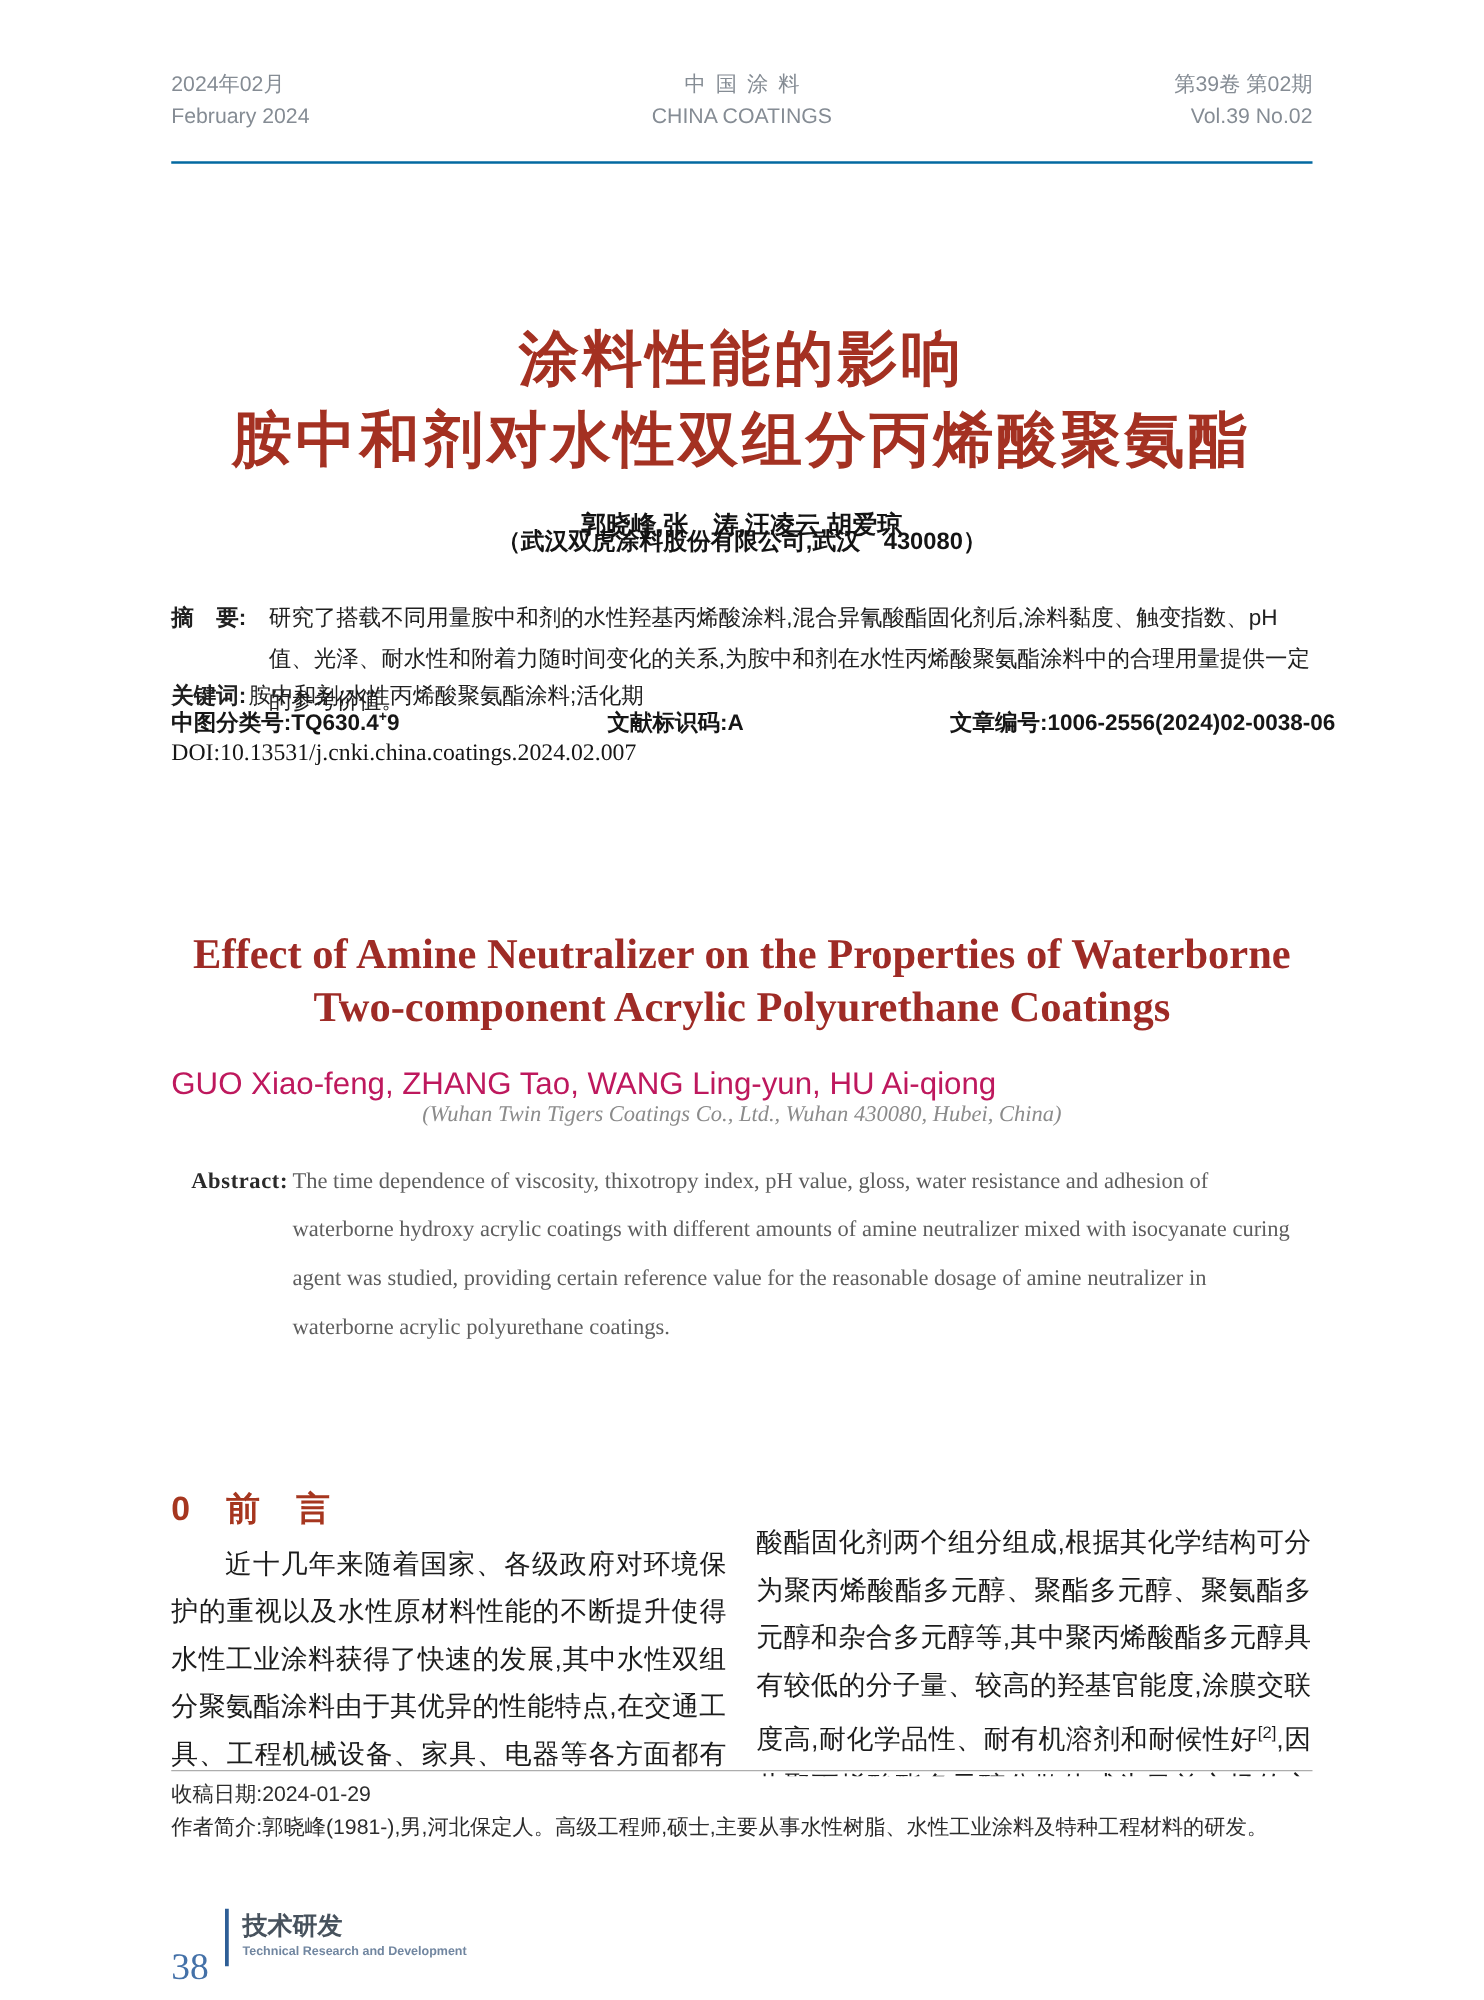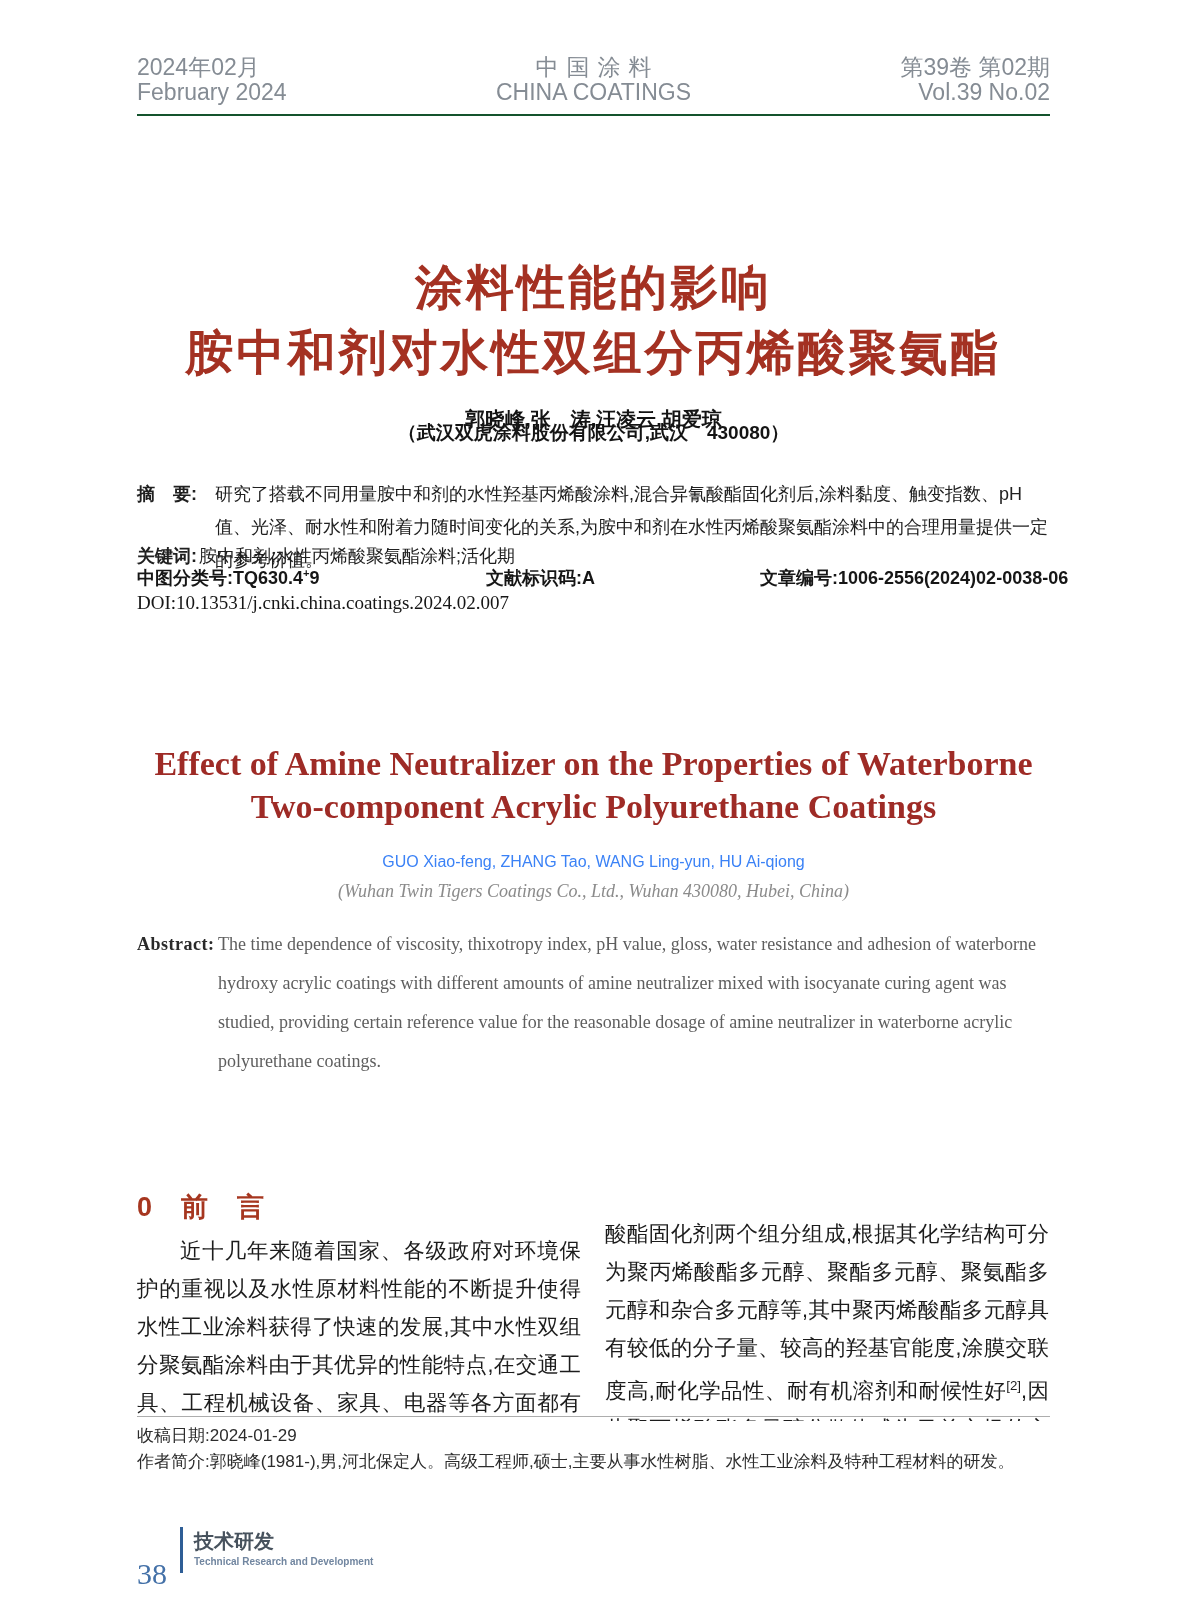--- a/index.html
+++ b/index.html
@@ -12,23 +12,23 @@
     color: #1a1a1a;
   }
   .abs { position: absolute; }
   .content-x { left: 137px; width: 913px; }
 
   
   .jheader {
     top: 55px;
     display: flex; justify-content: space-between; align-items: flex-end;
     color: #858c94;
-    font-size: 23px; line-height: 25px;
-    padding-bottom: 9px;
-    border-bottom: 2px solid #14532d;
+    font-size: 17px; line-height: 25px;
+    padding-bottom: 24px;
+    border-bottom: 2px solid #0369a1;
   }
   .jheader .cell { white-space: nowrap; }
   .jheader .c-center { text-align: center; }
   .jheader .c-center .cn { letter-spacing: 8px; padding-left: 8px; }
   .jheader .c-right { text-align: right; }
 
   
   .title-cn {
     top: 255px; text-align: center;
     color: #A43122;
@@ -60,34 +60,34 @@
     font-size: 19px; color: #161616;
   }
 
   
   .title-en {
     top: 742px; text-align: center;
     color: #9E2B26;
     font-family: "Liberation Serif", "DejaVu Serif", serif;
     font-size: 34px; font-weight: bold; line-height: 43px;
   }
-  .authors-en { top: 853px; text-align: center; font-size: 16px; color: #3b82f6; }
+  .authors-en { top: 853px; font-size: 25px; color: #be185d; }
   .affil-en {
     top: 881px; text-align: center;
     font-family: "Liberation Serif", "DejaVu Serif", serif;
     font-style: italic; font-size: 18px; color: #8b8b8b;
   }
 
   
   .abstract-en {
     top: 925px;
     font-family: "Liberation Serif", "DejaVu Serif", serif;
     font-size: 18px; line-height: 39px; color: #5e5e5e;
   }
-  .abstract-en .hlabel { width: 81px; color: #2a2a2a; letter-spacing: 0.5px; }
+  .abstract-en .hlabel { width: 81px; color: #2a2a2a; letter-spacing: 0.5px; margin-left: 16px; }
   .keywords-en {
     top: 1034px;
     font-family: "Liberation Serif", "DejaVu Serif", serif;
     font-size: 18px; line-height: 28px; color: #5e5e5e;
   }
   .keywords-en .hlabel { padding-right: 6px; color: #2a2a2a; }
 
   
   .body-cols {
     top: 1178px; height: 233px; overflow: hidden;

